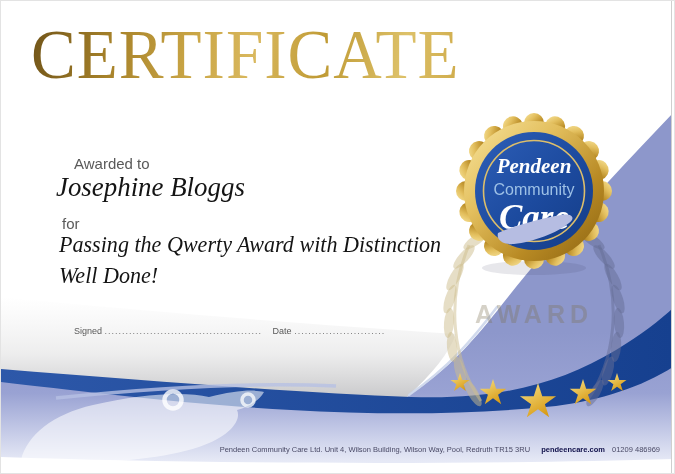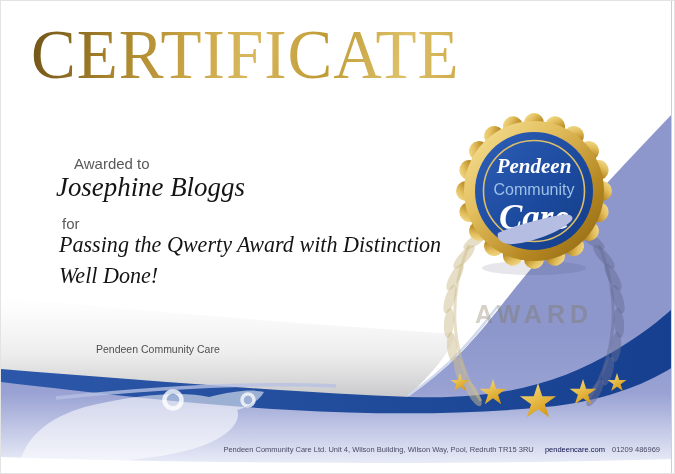--- a/index.html
+++ b/index.html
@@ -24,21 +24,21 @@
   .script{font-family:"Liberation Serif",serif; font-style:italic; color:#141414;
           transform:scaleX(.96); transform-origin:left top;}
   .recipient{left:55px; top:170px; font-size:28px;}
   .reason1{left:58px; top:231px; font-size:23px;}
   .reason2{left:58px; top:262px; font-size:23px;}
   .sigrow{left:73px; top:325px; font-size:9px; color:#595959;}
   .sigrow .dots{letter-spacing:1px; color:#737373;}
   .sigrow .datepart{margin-left:8px;}
   .orgline{left:95px; top:342px; font-size:10.5px; color:#4f4f4f;}
   .footer{right:14px; top:444px; font-size:7.5px; color:#4a4a66;}
-  .footer .site{font-weight:normal; color:#10104a; margin:18px 5px 0 9px;}
+  .footer .site{font-weight:bold; color:#10104a; margin:18px 5px 0 9px;}
 </style>
 </head>
 <body>
 
 <div class="page">
 
   <svg class="layer-svg" width="675" height="474" viewBox="0 0 675 474">
     <defs>
       <linearGradient id="gShade" x1="0" y1="296" x2="0" y2="400" gradientUnits="userSpaceOnUse">
         <stop offset="0" stop-color="#b4b4b4" stop-opacity="0"></stop>
@@ -165,21 +165,26 @@
   </svg>
 
   <div class="txt cert-title">CERTIFICATE</div>
 
   <div class="txt small-gray awarded">Awarded to</div>
   <div class="txt script recipient">Josephine Bloggs</div>
   <div class="txt small-gray forlbl">for</div>
   <div class="txt script reason1">Passing the Qwerty Award with Distinction</div>
   <div class="txt script reason2">Well Done!</div>
 
-  <div class="txt orgline">Pendeen Community Care</div>
+  <div class="txt sigrow">
+    <span>Signed</span>
+    <span class="dots">.............................................</span>
+    <span class="datepart">Date</span>
+    <span class="dots">..........................</span>
+  </div>
 
   <div class="txt footer">
     <span>Pendeen Community Care Ltd.  Unit 4, Wilson Building, Wilson Way, Pool, Redruth  TR15 3RU</span>
     <span class="site">pendeencare.com</span>
     <span>01209 486969</span>
   </div>
 
 </div>
 
 </body></html>

